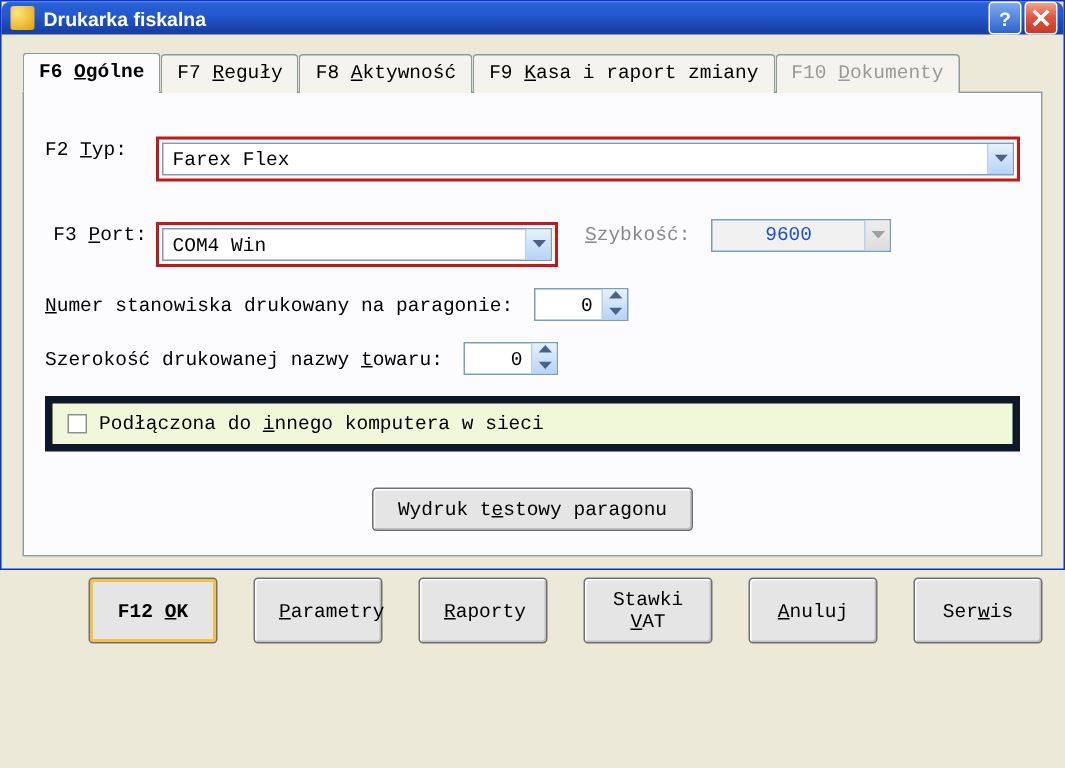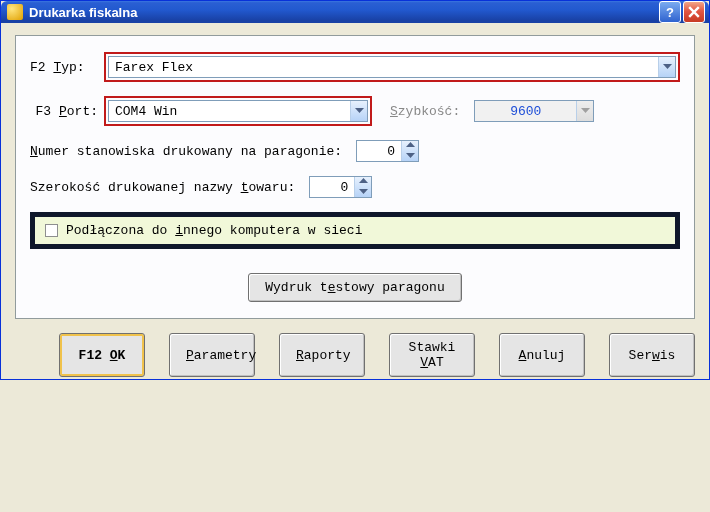--- a/index.html
+++ b/index.html
@@ -115,20 +115,21 @@
     color: #000;
     margin-right: 6px;
     white-space: nowrap;
   }
   .label .u, .btn-label .u { text-decoration: underline; }
   .redbox {
     border: 2px solid #C11A1A;
     padding: 2px;
     display: inline-flex;
     align-items: center;
+    margin-top: 13px;
   }
   .combo, .spinner {
     display: inline-flex;
     align-items: center;
     background: #fff;
     border: 1px solid #7F9DB9;
     height: 22px;
     font-family: "Courier New", monospace;
     font-size: 13px;
   }
@@ -205,20 +206,27 @@
     <div class="btn btn-close">
       <svg width="12" height="12" viewBox="0 0 10 10">
           <path d="M1 1 L9 9 M9 1 L1 9" stroke="#fff" stroke-width="2"></path>
         </svg>
     </div>
   </div>
 
   <div class="content">
 
     <div class="tabs-wrap" style="flex:1; display:flex; flex-direction:column;">
+      <div class="tabstrip" id="tabstrip">
+          <div class="tab active">F6 <span class="u">O</span>gólne</div>
+          <div class="tab">F7 <span class="u">R</span>eguły</div>
+          <div class="tab">F8 <span class="u">A</span>ktywność</div>
+          <div class="tab">F9 <span class="u">K</span>asa i raport zmiany</div>
+          <div class="tab disabled">F10 <span class="u">D</span>okumenty</div>
+        </div>
 
       <div class="panel">
 
         <div class="row">
           <span class="label" style="width:68px; text-align:left;">
             <span>F2 </span><span class="u">T</span><span>yp:</span>
           </span>
           <span class="redbox" style="flex:1;">
             <span class="combo" style="flex:1;">
               <span class="val">Farex Flex</span>

